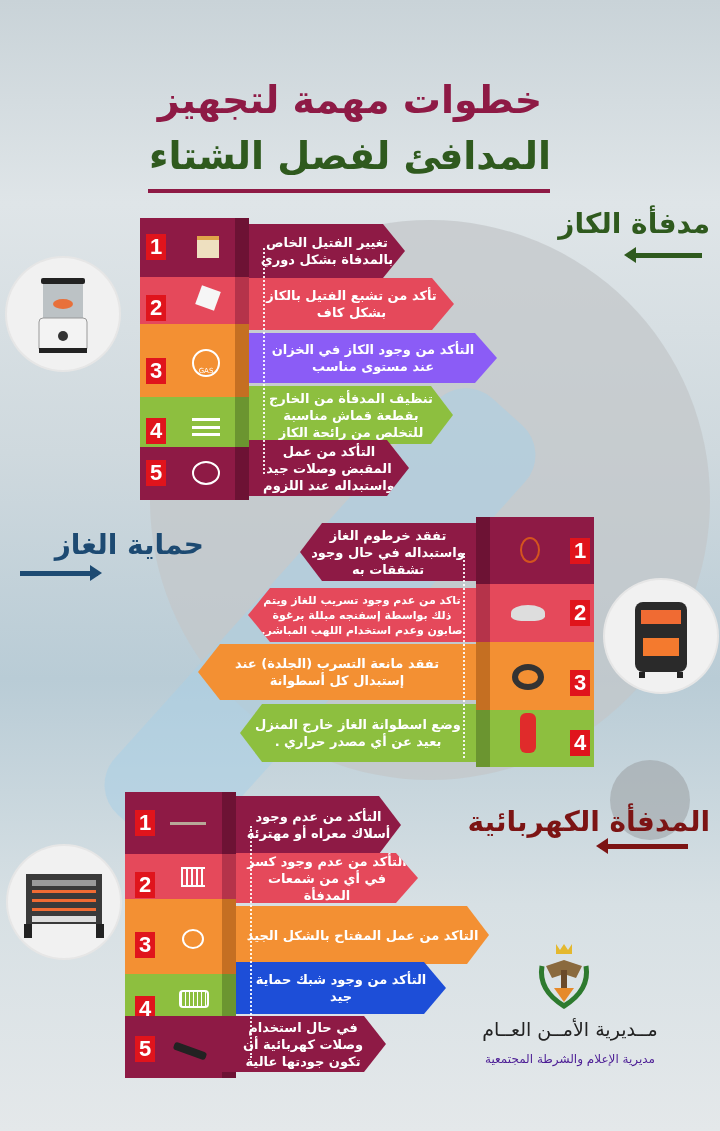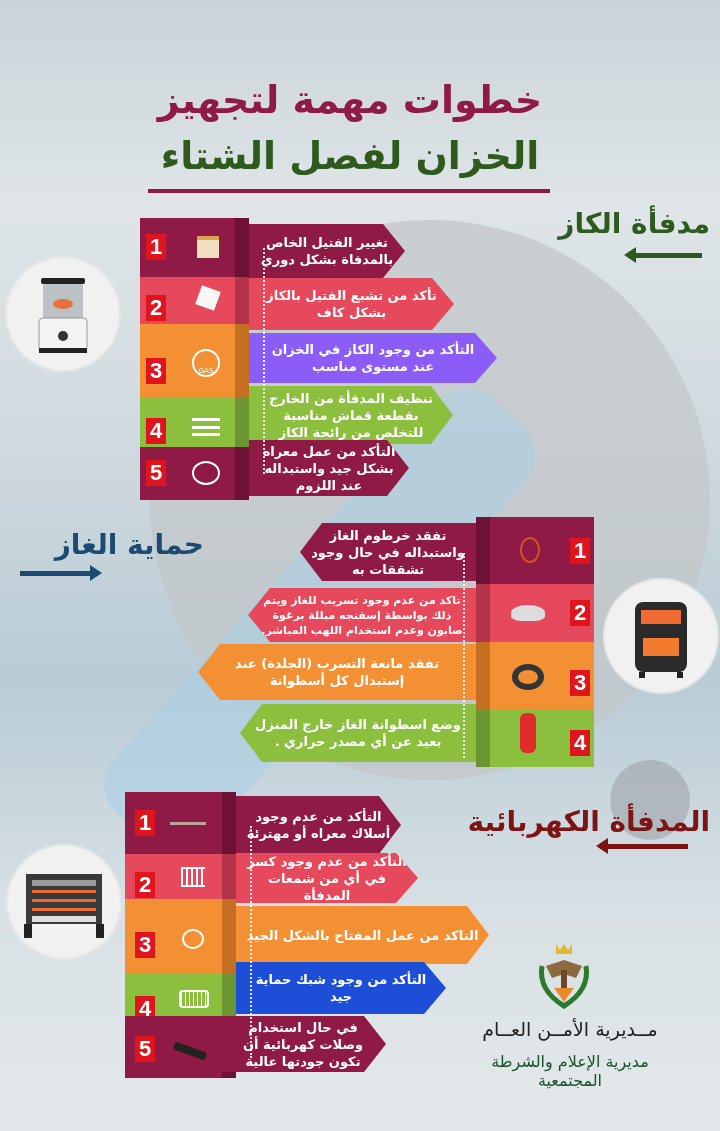--- a/index.html
+++ b/index.html
@@ -19,31 +19,31 @@
 .heater{position:absolute;width:112px;height:112px;border-radius:50%;background:#f1f1f1;box-shadow:0 0 0 2px #e6e6e6}
 .num{position:absolute;width:20px;height:26px;background:#e0141c;color:#fff;font-weight:bold;font-size:22px;line-height:26px;text-align:center;font-family:"Liberation Sans",sans-serif}
 .icon-box{position:absolute;width:36px;height:30px;display:flex;align-items:center;justify-content:center}
 .side{position:absolute;width:28px}
 .tag{position:absolute;color:#fff;font-weight:bold;font-size:13px;line-height:17px;text-align:center;direction:rtl;display:flex;align-items:center;justify-content:center;padding:0 10px}
 .tag.r{clip-path:polygon(0 0,calc(100% - 22px) 0,100% 50%,calc(100% - 22px) 100%,0 100%)}
 .tag.l{clip-path:polygon(22px 0,100% 0,100% 100%,22px 100%,0 50%)}
 .dots{position:absolute;border-left:2px dotted #fff;opacity:.9}
 .logo{position:absolute;left:532px;top:940px;width:64px;height:70px}
 .org1{position:absolute;left:460px;top:1018px;width:220px;text-align:center;font-size:19px;color:#222;direction:rtl}
-.org2{position:absolute;left:460px;top:1052px;width:220px;text-align:center;font-size:16px;color:#14532d;direction:rtl}
+.org2{position:absolute;left:460px;top:1052px;width:220px;text-align:center;font-size:12px;color:#4c1d95;direction:rtl}
 </style>
 </head>
 <body>
 
 <div class="bg-gear" style="left:150px;top:220px;width:560px;height:560px;"></div>
 <div class="bg-band" style="left:40px;top:560px;width:560px;height:120px;"></div>
 <div class="bg-gear" style="left:610px;top:760px;width:80px;height:80px;background:#9ea3a6;opacity:.6"></div>
 
 <div class="title t1">خطوات مهمة لتجهيز</div>
-<div class="title t2">الخزان لفصل الشتاء</div>
+<div class="title t2">المدافئ لفصل الشتاء</div>
 <div class="title-rule"></div>
 
 <div class="sec-head" style="left:520px;top:207px;color:#2f5a1e;width:190px;text-align:right">مدفأة الكاز</div>
 <div class="arrow left" style="left:628px;top:253px;width:74px;background:#2f5a1e;color:#2f5a1e"></div>
 
 <div class="heater" style="left:7px;top:258px;">
   <svg width="112" height="112" viewBox="0 0 112 112">
     <rect x="34" y="20" width="44" height="6" rx="2" fill="#222"></rect>
     <rect x="36" y="26" width="40" height="34" fill="#9aa3a8" opacity=".6"></rect>
     <ellipse cx="56" cy="46" rx="10" ry="5" fill="#e8703a"></ellipse>
@@ -99,21 +99,21 @@
     <div class="tag r" style="left:249px;top:386px;width:204px;height:58px;background:#8dbf3f">تنظيف المدفأة من الخارج بقطعة قماش مناسبة للتخلص من رائحة الكاز</div>
   </div>
 
   <div>
     <div style="position:absolute;left:140px;top:447px;width:95px;height:53px;background:#8e1a45"></div>
     <div style="position:absolute;left:235px;top:447px;width:14px;height:53px;background:#6d1234"></div>
     <div class="num" style="left:146px;top:460px">5</div>
     <div class="icon-box" style="left:188px;top:458px">
         <div style="width:28px;height:24px;border-radius:50%;border:2px solid #fff"></div>
       </div>
-    <div class="tag r" style="left:249px;top:440px;width:160px;height:56px;background:#8e1a45">التأكد من عمل معراه بشكل جيد واستبداله عند اللزوم</div>
+    <div class="tag r" style="left:249px;top:440px;width:160px;height:56px;background:#8e1a45">التأكد من عمل المقبض وصلات جيد واستبداله عند اللزوم</div>
   </div>
   <div class="dots" style="left:263px;top:248px;height:226px"></div>
 </div>
 
 <div class="sec-head" style="left:14px;top:528px;color:#1d4a72;width:190px;text-align:right">حماية الغاز</div>
 <div class="arrow right" style="left:20px;top:571px;width:78px;background:#1d4a72;color:#1d4a72"></div>
 
 <div class="heater" style="left:605px;top:580px;">
   <svg width="112" height="112" viewBox="0 0 112 112">
     <rect x="30" y="22" width="52" height="70" rx="8" fill="#2a2a2a"></rect>

